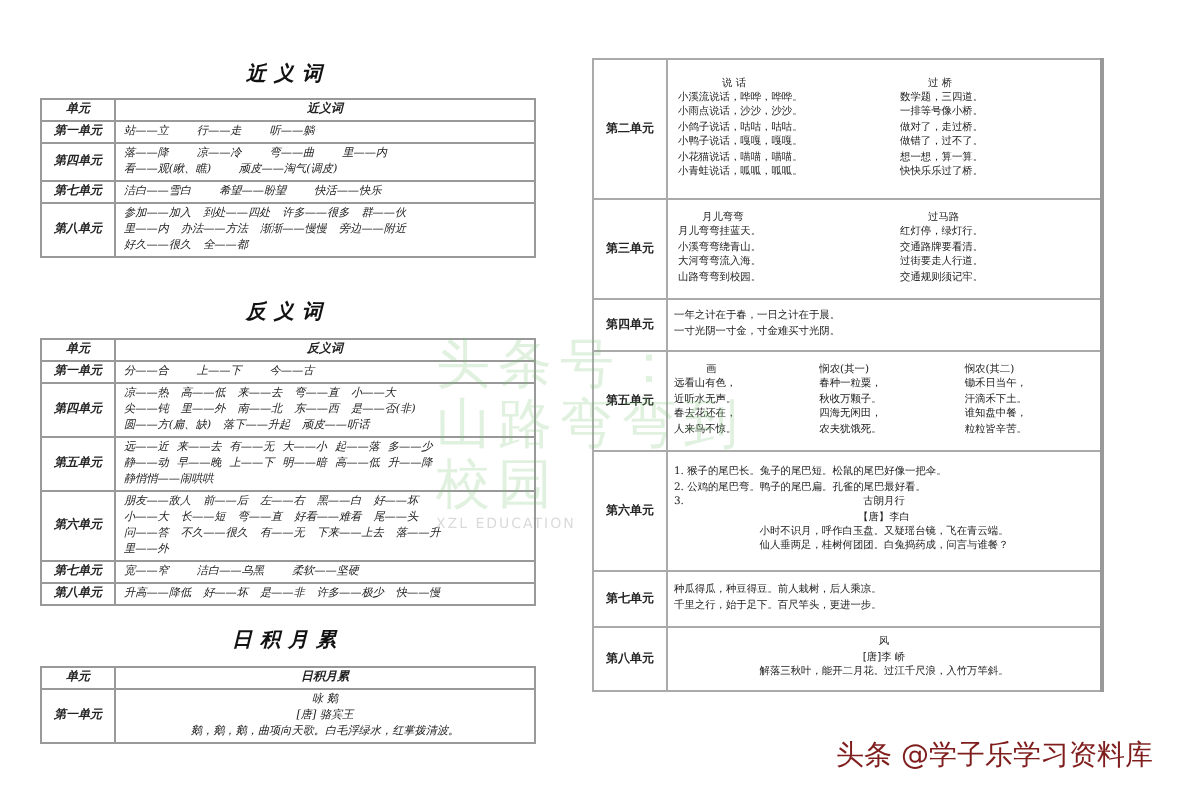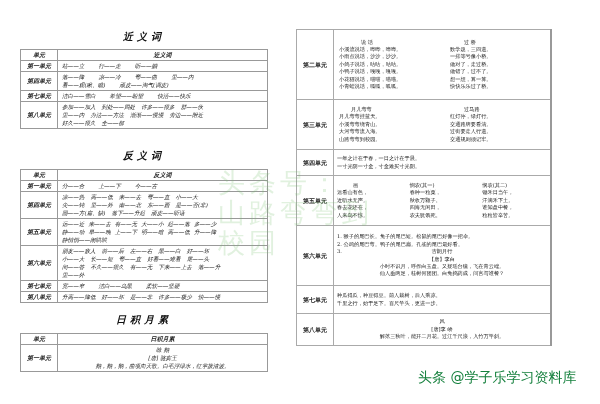--- a/index.html
+++ b/index.html
@@ -36,21 +36,21 @@
   .col .ct { text-align: center; }
   .poem-center { text-align: center; }
   .watermark {
     position: absolute; left: 218px; top: 168px; width: 170px; text-align: left;
     color: rgba(120, 190, 110, 0.22); font-family: "DejaVu Sans", sans-serif; pointer-events: none;
   }
   .wm1 { font-size: 27px; letter-spacing: 4px; line-height: 30px; }
   .wm2 { font-size: 27px; letter-spacing: 4px; line-height: 30px; }
   .wm3 { font-size: 7px; letter-spacing: 1px; color: rgba(150,150,150,0.35); }
   .footer-wm {
-    position: absolute; left: 418px; top: 369px; font-size: 14px; color: #15803d;
+    position: absolute; left: 418px; top: 369px; font-size: 14px; color: #7f1d1d;
     font-family: "DejaVu Sans", "Liberation Sans", sans-serif;
   }
 </style>
 </head>
 <body>
 
 <div class="left">
 
   <div class="sec-title" style="margin-top:30px;height:14px;">近义词</div>
   <table class="t" style="margin-top:5px;">
@@ -376,15 +376,16 @@
         <div>解落三秋叶，能开二月花。过江千尺浪，入竹万竿斜。</div>
       </td>
     </tr>
   </tbody>
     </table>
 </div>
 
 <div class="watermark">
   <div class="wm1">头条号：</div>
   <div class="wm2">山路弯弯到校园</div>
+  <div class="wm3">XZL EDUCATION</div>
 </div>
 
 <div class="footer-wm">头条 @学子乐学习资料库</div>
 
 </body></html>

